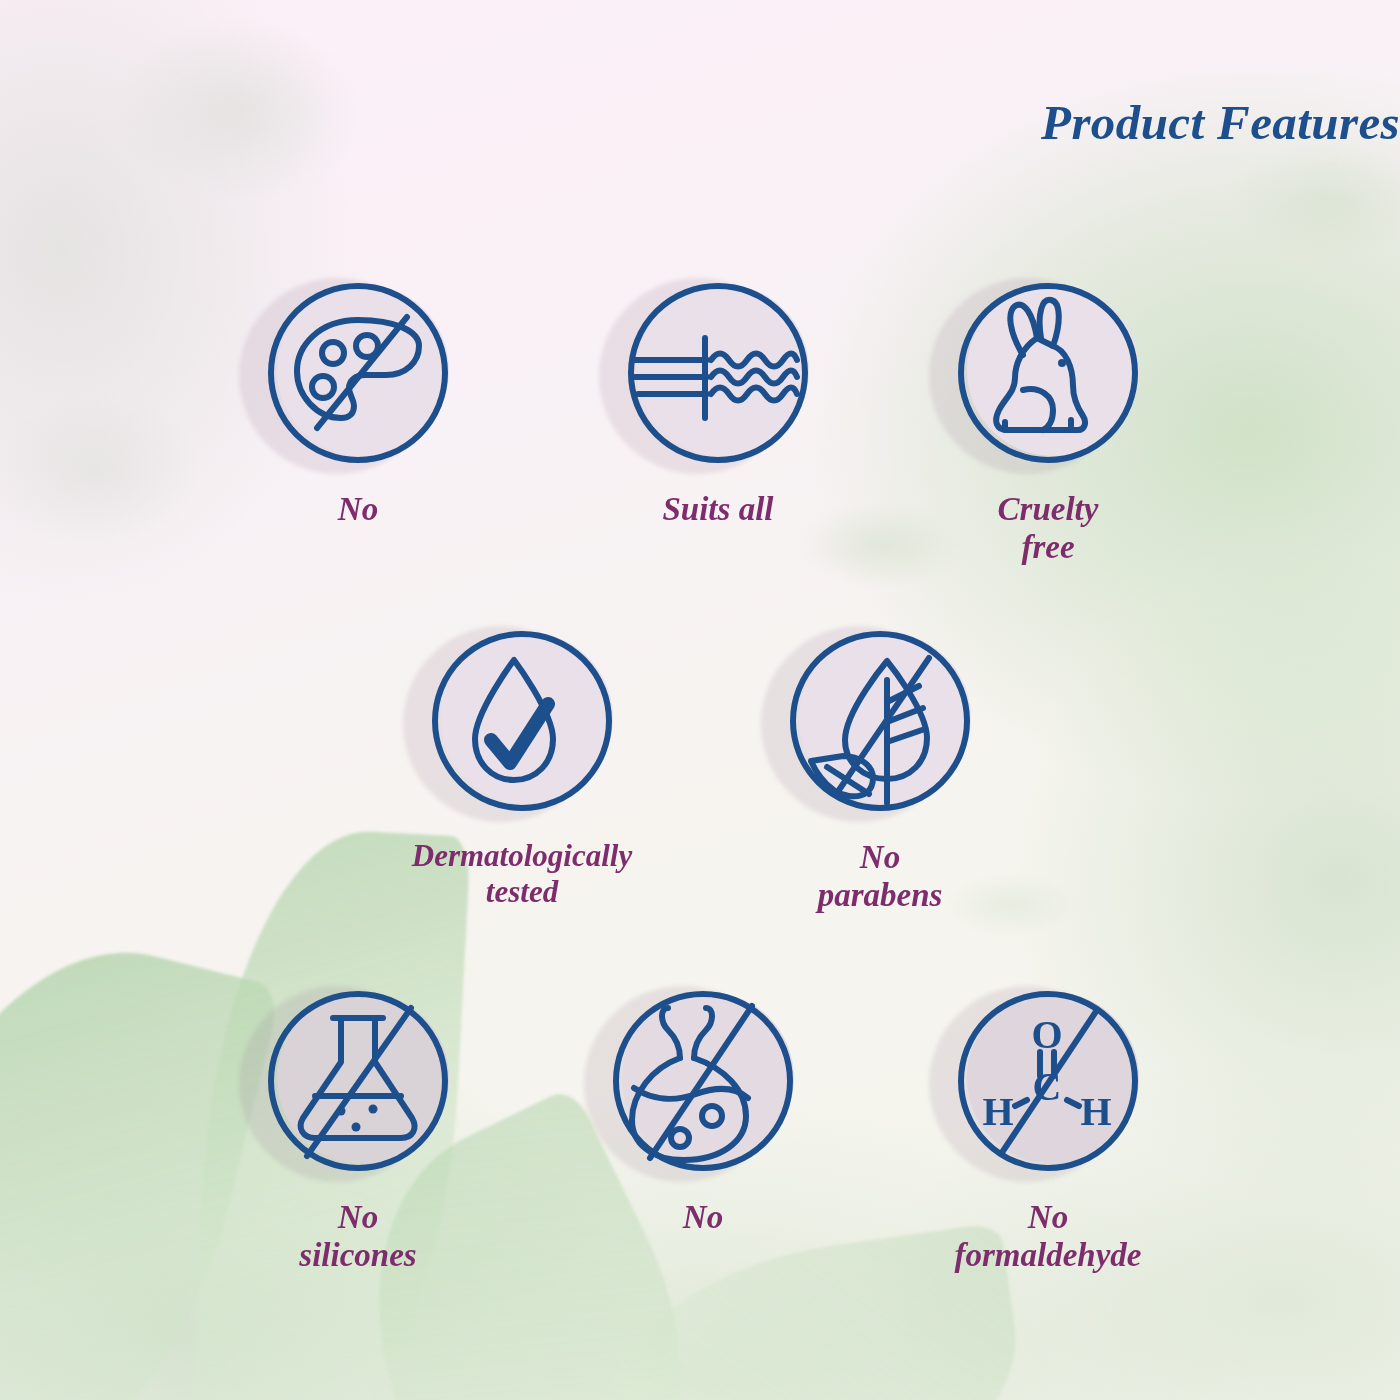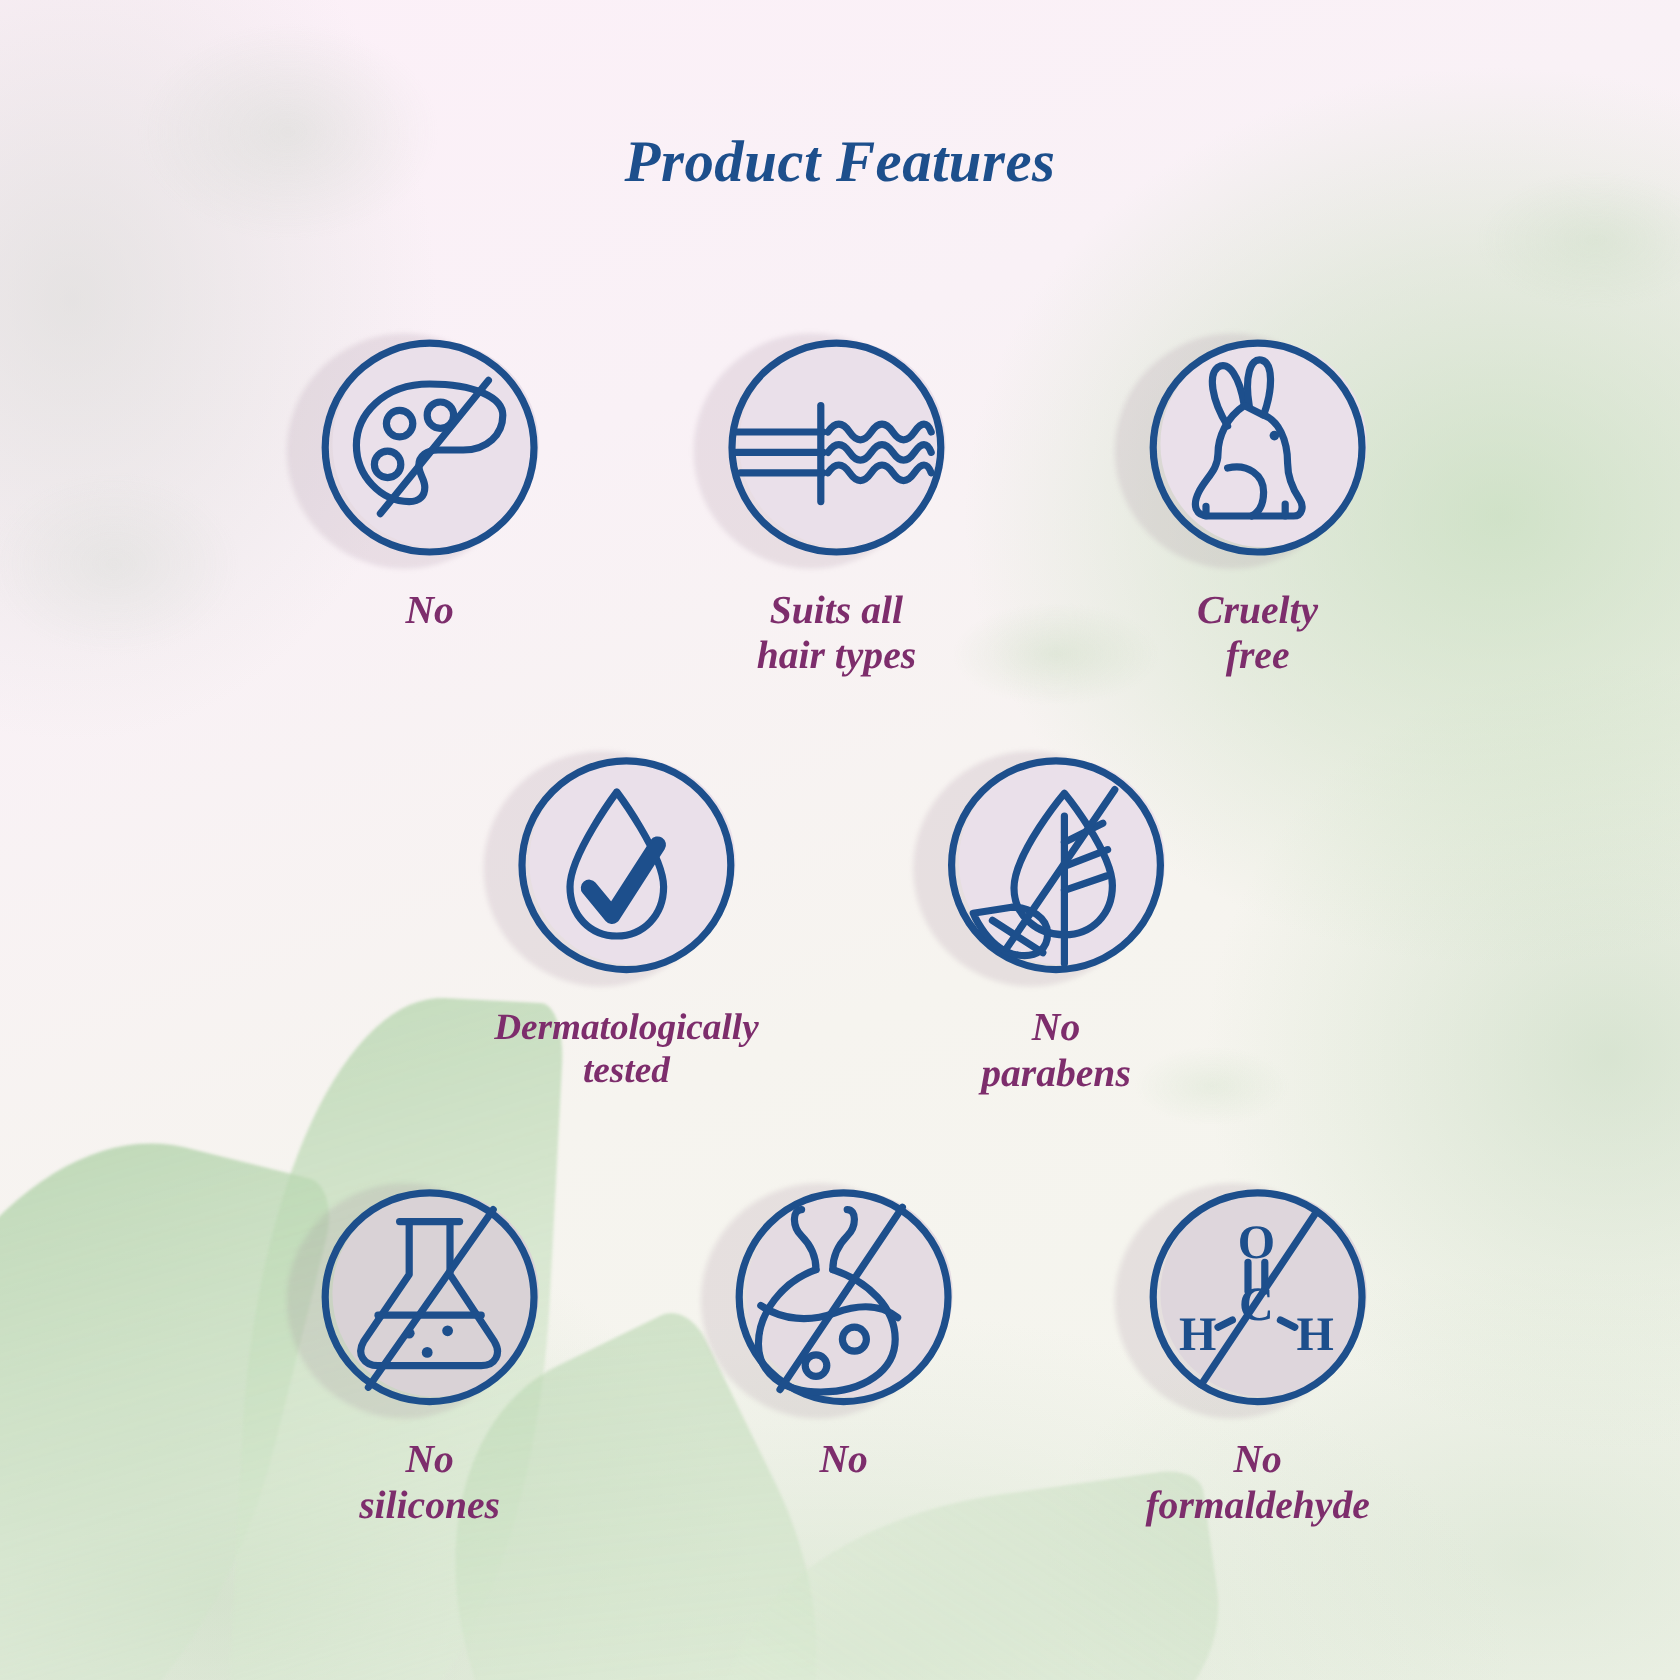--- a/index.html
+++ b/index.html
@@ -79,28 +79,27 @@
     background: linear-gradient(220deg, rgba(186,214,178,0.45), rgba(220,236,212,0.26) 70%, rgba(232,243,226,0.12));
     transform: rotate(-8deg);
   }
 
   
   .title {
     position: absolute;
     top: 94px;
     left: 0;
     width: 1400px;
-    text-align: center;
+    text-align: right;
     font-size: 49px;
     font-weight: bold;
     font-style: italic;
     letter-spacing: 0.4px;
     color: #1d4f8c;
     font-family: "Liberation Serif", "DejaVu Serif", serif;
-    margin-top: 12px;
   }
 
   
   .features {
     position: absolute;
     inset: 0;
   }
 
   .feature {
     position: absolute;
@@ -140,21 +139,21 @@
     font-weight: bold;
     color: #7d2d6c;
     font-family: "Liberation Serif", "DejaVu Serif", serif;
     text-align: center;
   }
   .caption .l1 { display: block; }
   .caption .l2 { display: block; }
 
   
   .pos-r1c1 { left: 208px;  top: 270px; }
-  .pos-r1c2 { left: 547px;  top: 270px; }
+  .pos-r1c2 { left: 568px;  top: 270px; }
   .pos-r1c3 { left: 898px;  top: 270px; }
 
   .pos-r2c1 { left: 372px;  top: 618px; }
   .pos-r2c2 { left: 730px;  top: 618px; }
 
   .pos-r3c1 { left: 208px;  top: 978px; }
   .pos-r3c2 { left: 553px;  top: 978px; }
   .pos-r3c3 { left: 898px;  top: 978px; }
 
   .cap-wide { font-size: 31px; }
@@ -209,21 +208,20 @@
             <line x1="23" y1="124" x2="92" y2="124"></line>
             <line x1="90" y1="68" x2="90" y2="148"></line>
             <path d="M96 90 q9 -13 18 0 t18 0 t18 0 t18 0 t14 0"></path>
             <path d="M96 107 q9 -13 18 0 t18 0 t18 0 t18 0 t14 0"></path>
             <path d="M96 124 q9 -13 18 0 t18 0 t18 0 t18 0 t14 0"></path>
           </g>
         </svg>
       </div>
       <div class="caption">
         <span class="l1">Suits all</span>
-        <span class="l2">hair types</span>
       </div>
     </div>
 
     <div class="feature pos-r2c1">
       <div class="badge">
         <div class="badge-shadow"></div>
         <svg viewBox="0 0 206 206">
           <circle cx="108" cy="100" r="86" fill="#eae0ea"></circle>
           <g fill="none" stroke="#1d4f8c" stroke-width="6" stroke-linecap="round" stroke-linejoin="round">
             <circle cx="103" cy="103" r="87"></circle>

